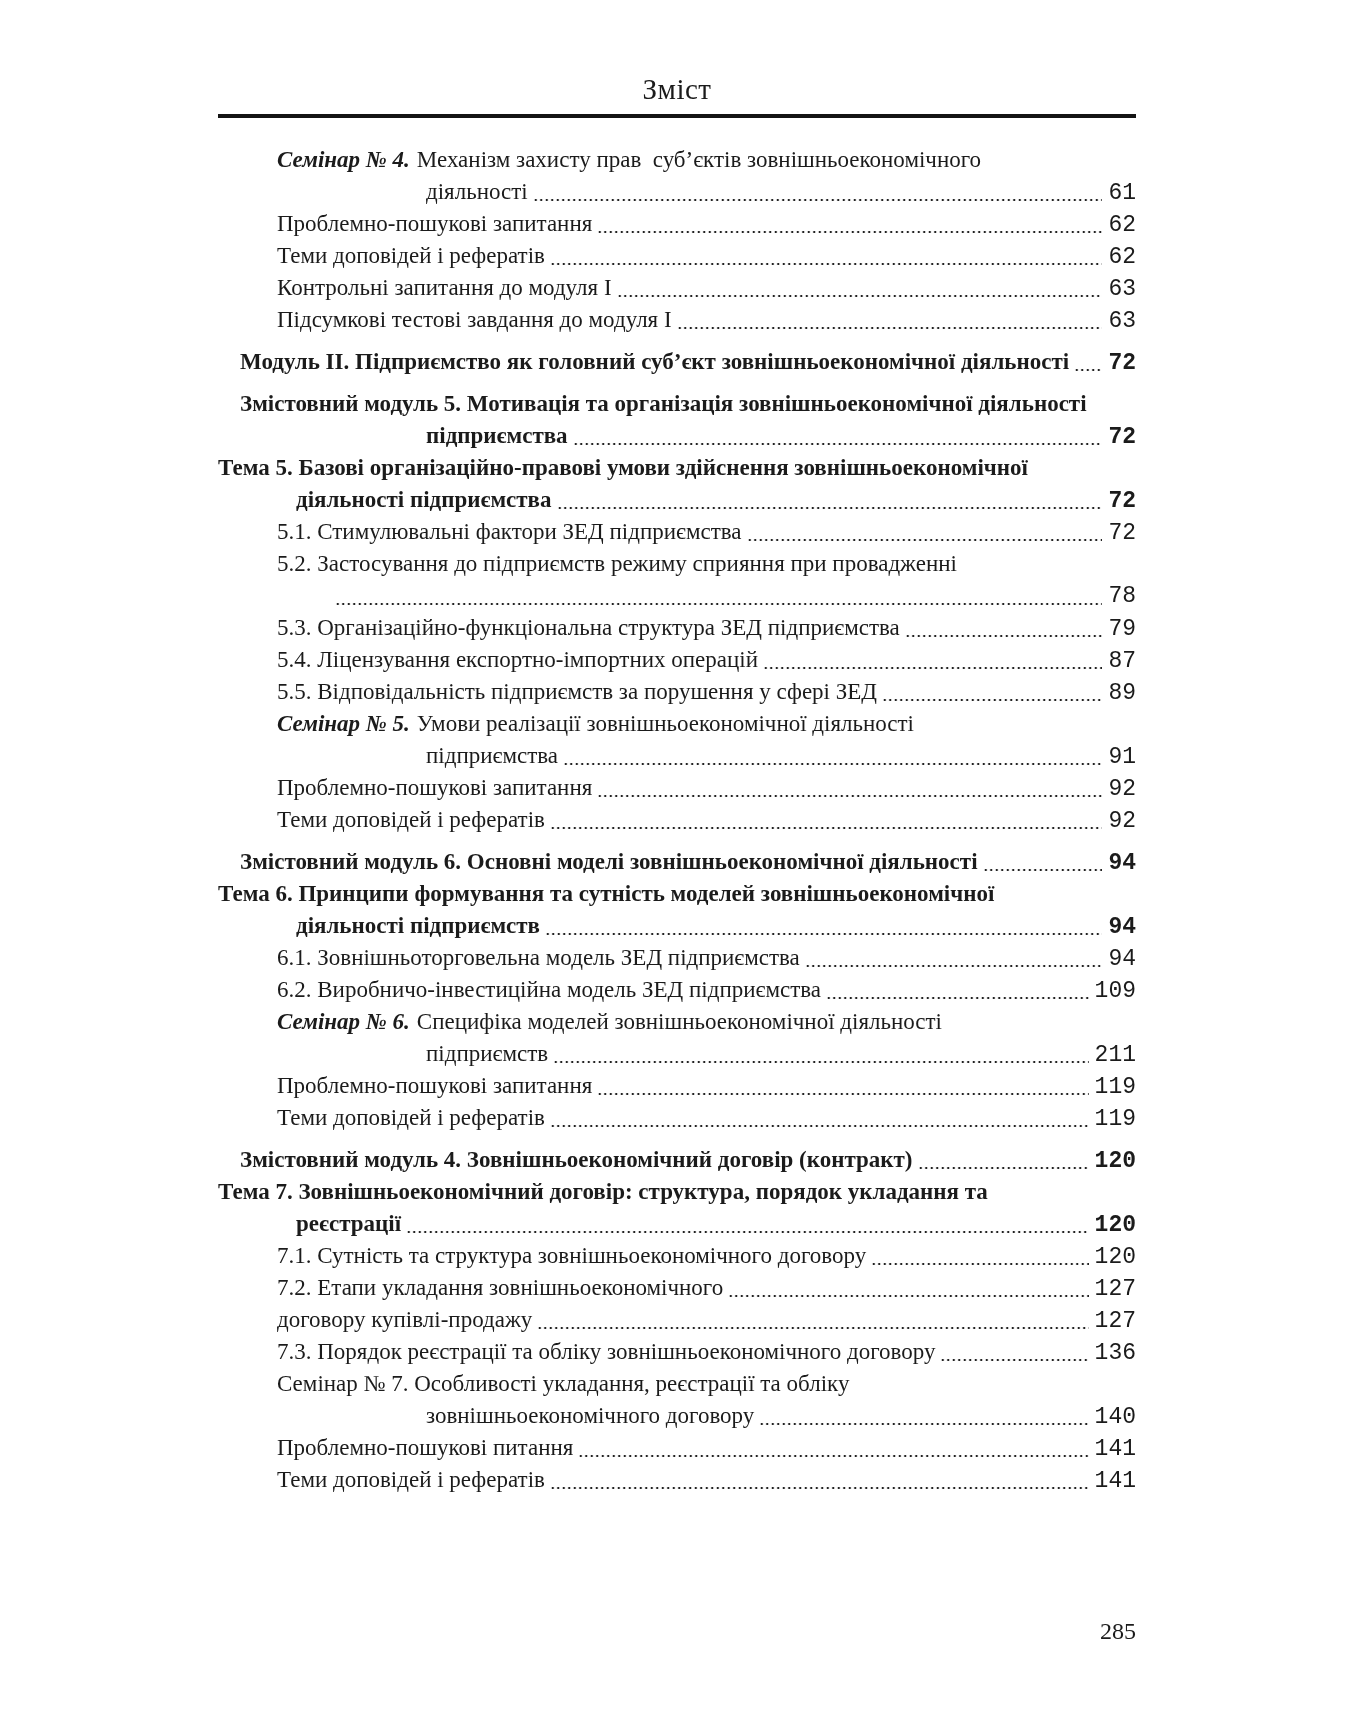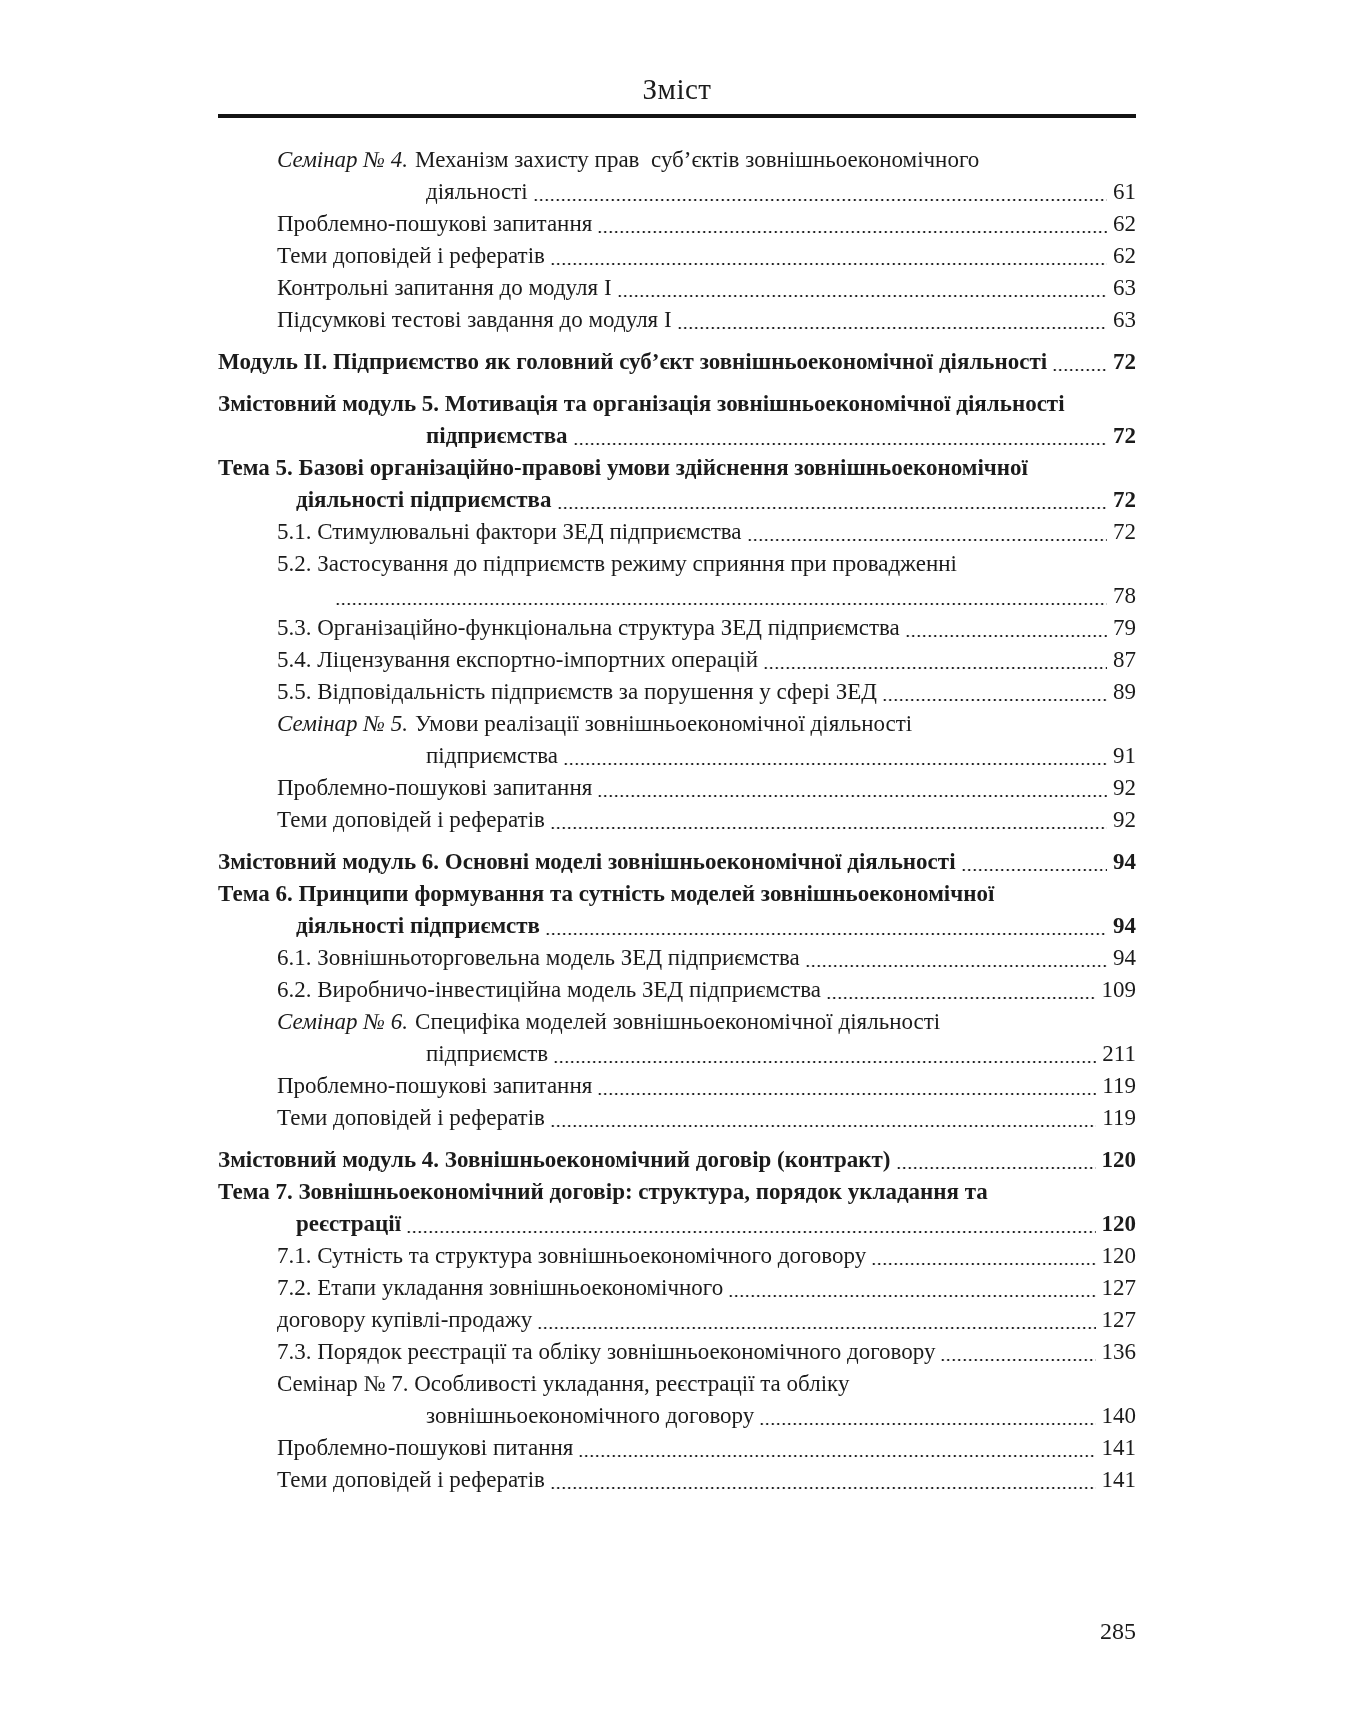--- a/index.html
+++ b/index.html
@@ -35,49 +35,51 @@
     margin-top: 26px;
   }
   .line {
     display: flex;
     align-items: baseline;
     font-size: 23px;
     line-height: 32px;
     height: 32px;
     white-space: nowrap;
   }
-  .line.gap-top { margin-top: 10px; }
+  .line.gap-top { margin-top: 10px; margin-left: 22px; }
   .line.bold { font-weight: bold; }
   .indent-l0    { padding-left: 0; }
   .indent-l1    { padding-left: 59px; }
   .indent-l1wrap{ padding-left: 78px; }
   .indent-l2wrap{ padding-left: 112px; }
   .indent-center{ padding-left: 208px; }
   .prefix {
     font-style: italic;
     white-space: pre-wrap;
+    font-weight: bold;
   }
   .prefix:empty { display: none; }
   .prefix { margin-right: 7px; }
   .txt {
     white-space: pre-wrap;
   }
   .dots {
     flex: 1 1 auto;
     min-width: 10px;
     align-self: stretch;
     margin-left: 5px;
     background-image: radial-gradient(circle, #222222 1.2px, rgba(0,0,0,0) 1.5px);
     background-size: 5.5px 4px;
     background-repeat: repeat-x;
     background-position: 0 22px;
   }
   .pg {
     padding-left: 6px;
     text-align: left;
+    font-family: Liberation Mono, monospace;
   }
   .footer-page-number {
     position: absolute;
     top: 1618px;
     right: 226px;
     font-size: 24px;
   }
 </style>
 </head>
 <body>

